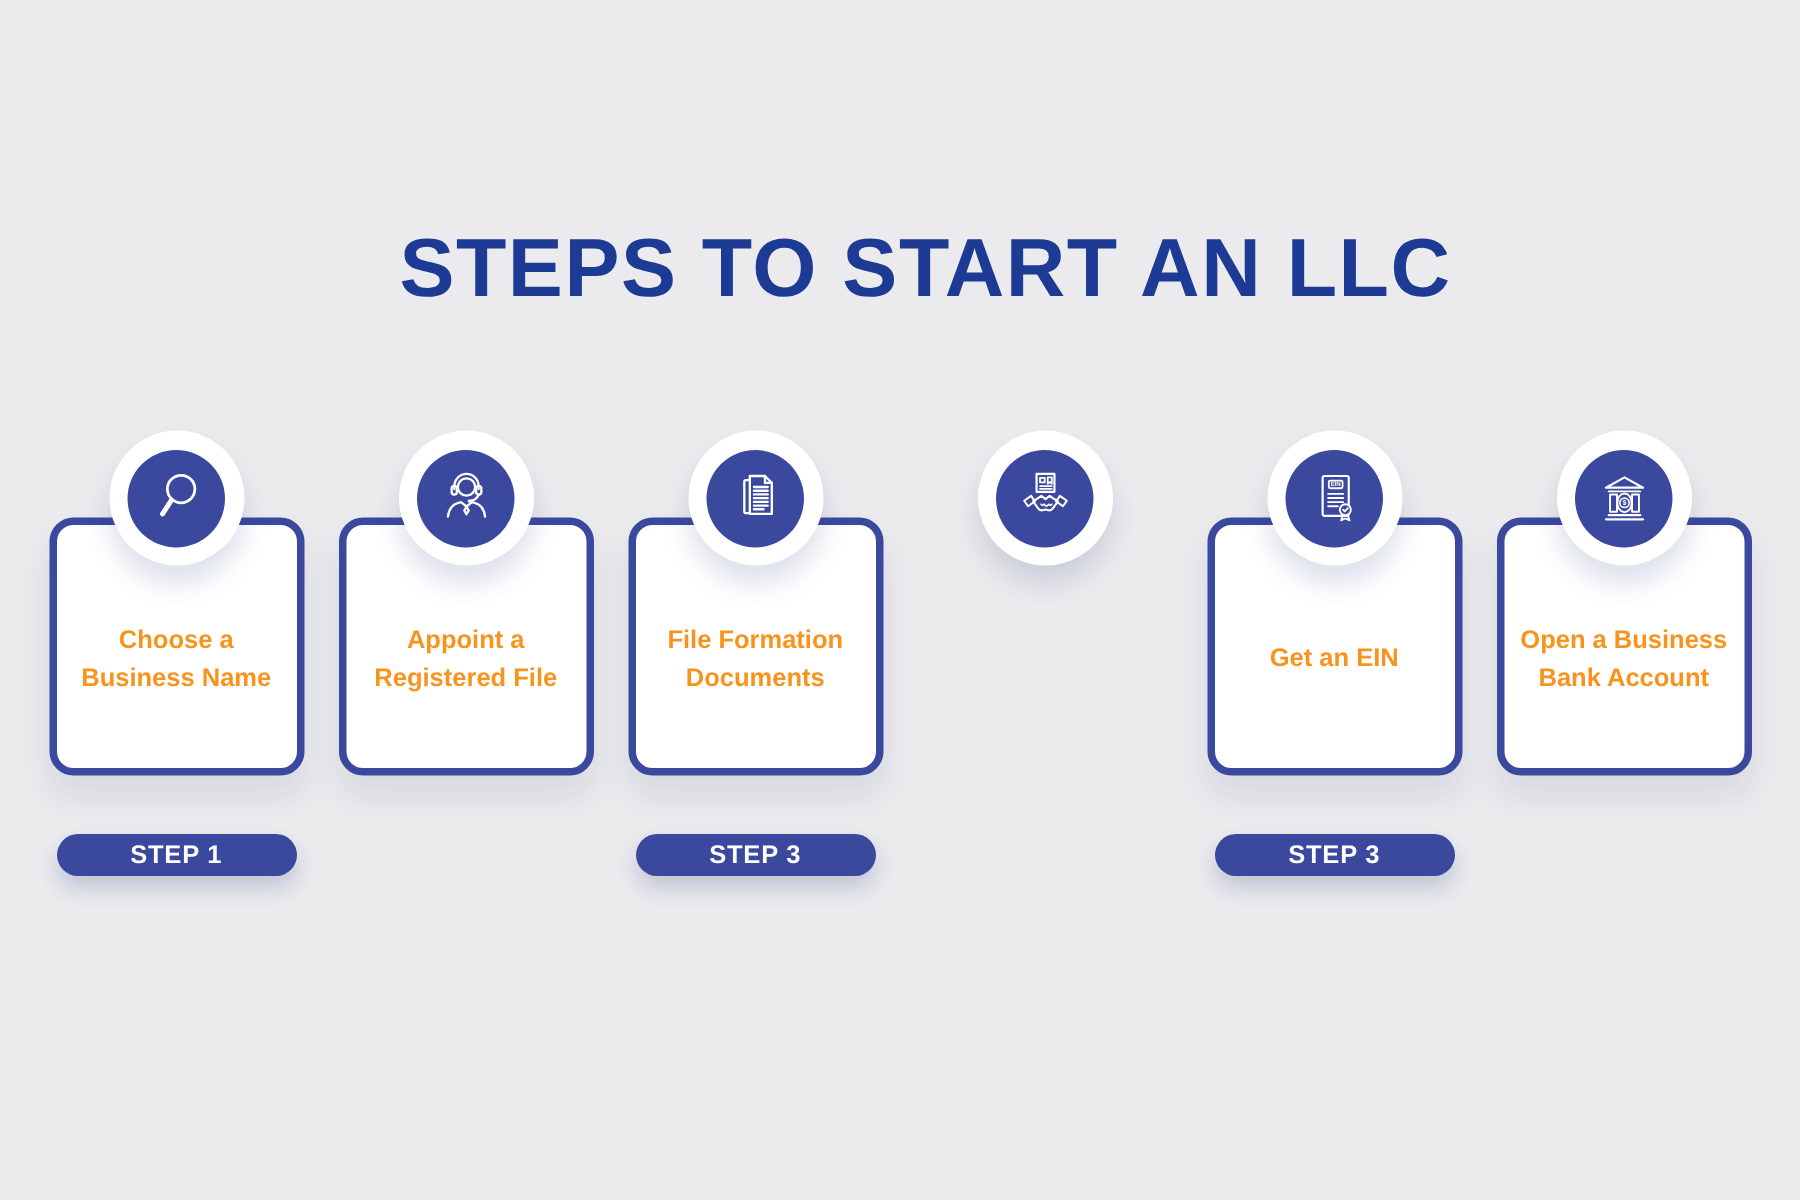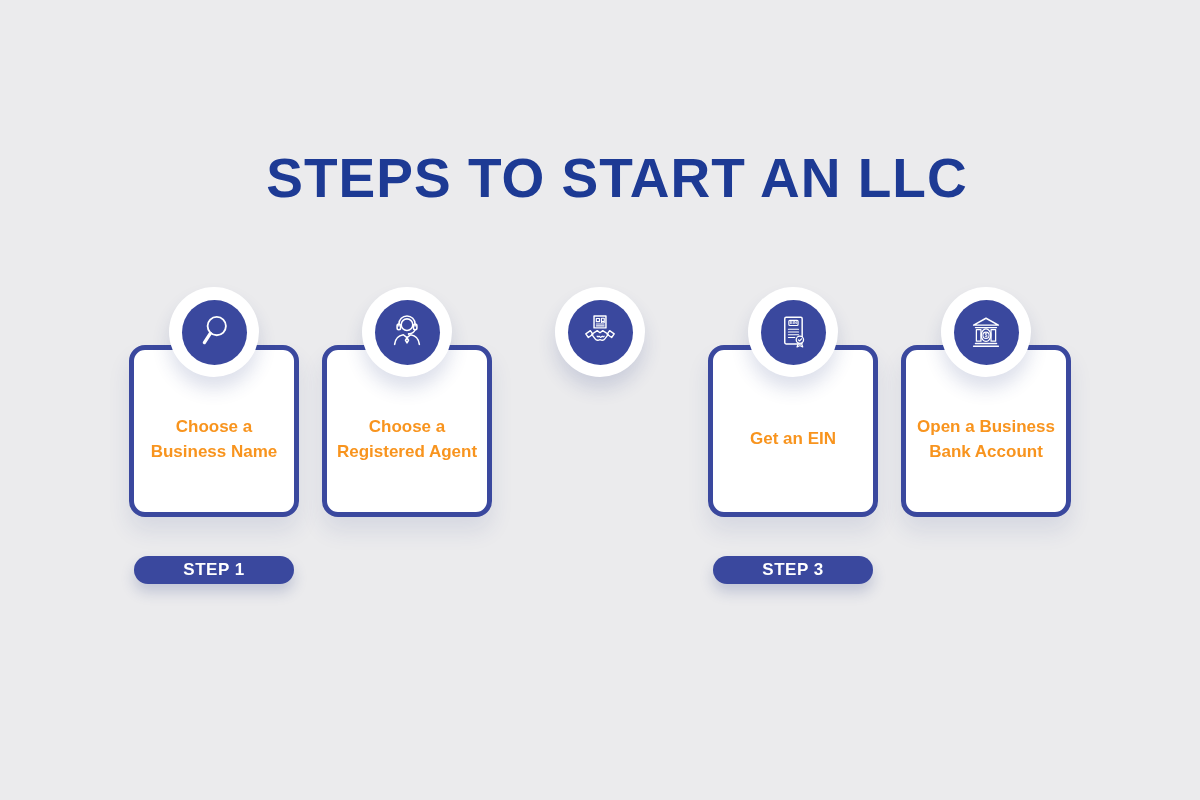--- a/index.html
+++ b/index.html
@@ -127,24 +127,40 @@
             <rect x="31" y="15.2" width="3.8" height="6.4" rx="1.9"></rect>
             <circle cx="24" cy="16" r="6.3"></circle>
             <path d="M32.9 21.6 a7.5 7.5 0 0 1 -6.3 4.4"></path>
             <circle cx="25.9" cy="26.2" r="1.1" fill="#fff" stroke="none"></circle>
             <path d="M10.5 37.5 c0.8 -7.5 5.5 -9.8 9.5 -10.5 l4 3.2 4 -3.2 c4 0.7 8.7 3 9.5 10.5"></path>
             <path d="M24 30.4 l-1.6 2.6 1.6 2.8 1.6 -2.8 z"></path>
           </svg>
         </span>
       </div>
       <div class="card">
-        <div class="card-title">Choose a Registered Agent</div>
-      </div>
-    </div>
-
+        <div class="card-title">Appoint a Registered File</div>
+      </div>
+    </div>
+
+    <div class="col">
+      <div class="badge">
+        <span class="badge-inner">
+          <svg viewBox="0 0 48 48" class="icon-stroke" aria-hidden="true">
+            <rect x="15.5" y="11" width="15.5" height="24" rx="1.2"></rect>
+            <path d="M19.5 8 H30.5 L35.5 13 V35.5 H19.5 Z" fill="#3a489e"></path>
+            <path d="M30.5 8 V13 H35.5"></path>
+            <path d="M22.5 16 h10 M22.5 18.7 h10 M22.5 21.4 h10 M22.5 24.1 h10 M22.5 26.8 h10 M22.5 29.5 h10 M22.5 32.2 h7"></path>
+          </svg>
+        </span>
+      </div>
+      <div class="card">
+        <div class="card-title">File Formation Documents</div>
+      </div>
+      <div class="pill">STEP 3</div>
+    </div>
 
     <div class="col">
       <div class="badge">
         <span class="badge-inner">
           <svg viewBox="0 0 48 48" class="icon-stroke" aria-hidden="true">
             <rect x="17.5" y="6.5" width="13" height="13" fill="#3a489e" stroke-width="1.6"></rect>
             <rect x="20" y="9.3" width="3.4" height="3.4" stroke-width="1.3"></rect>
             <path d="M25.6 9 h3 v4.6 l-1.5 -1.2 -1.5 1.2 z" stroke-width="1.3"></path>
             <path d="M20 15.3 h8.5 M20 17.4 h8.5" stroke-width="1.3"></path>
             <path d="M8.5 26 l5 -3.5 2.8 4 -5 3.5 z" stroke-width="1.5"></path>

